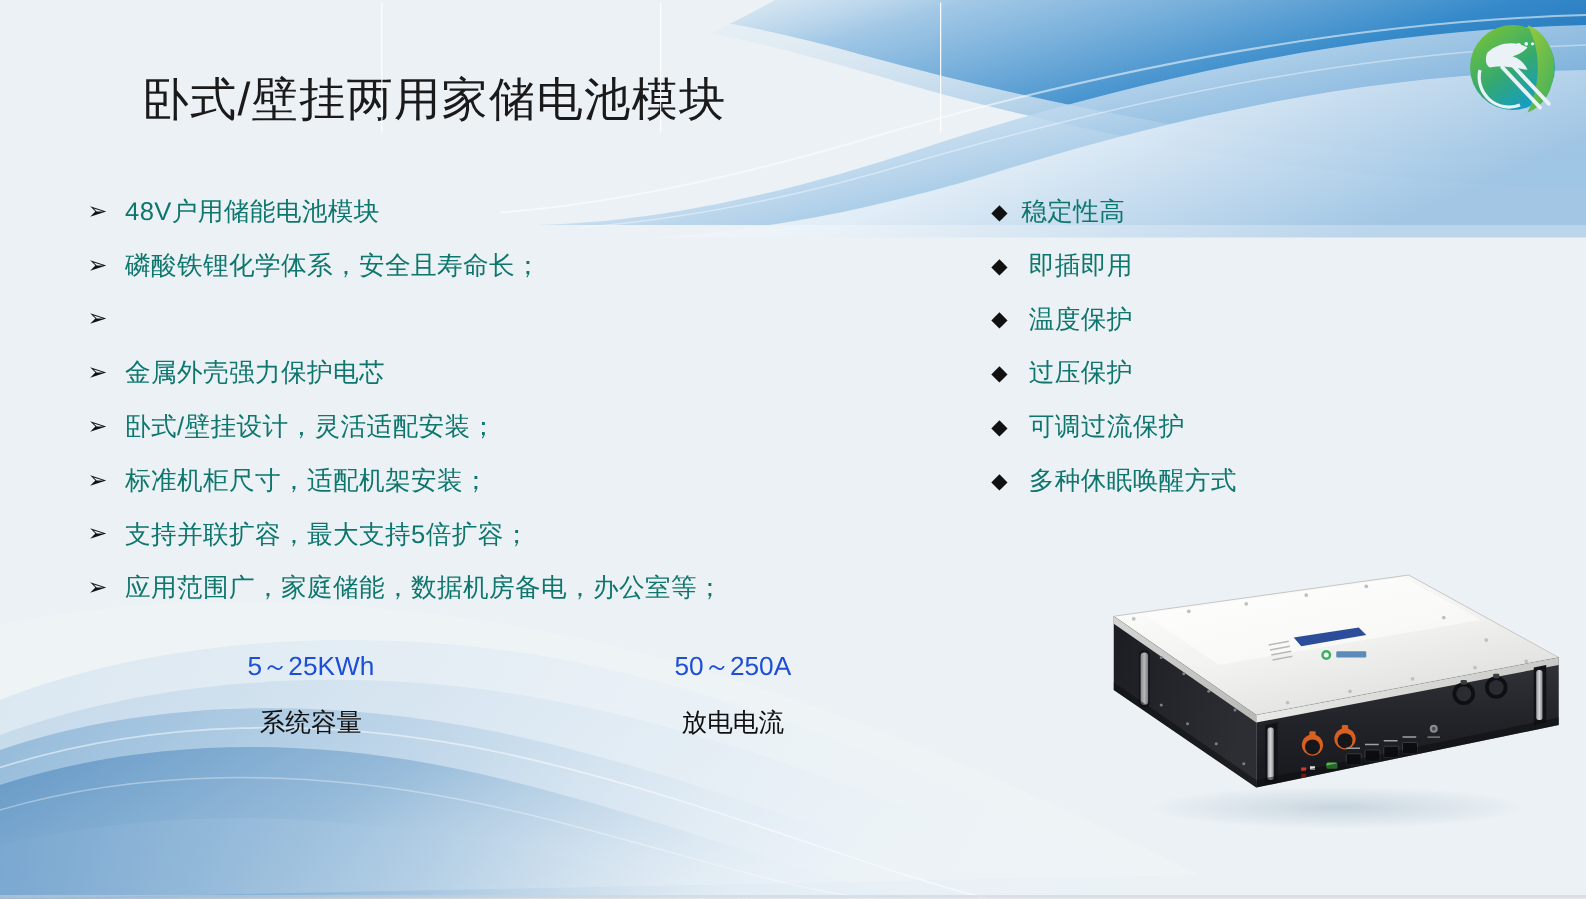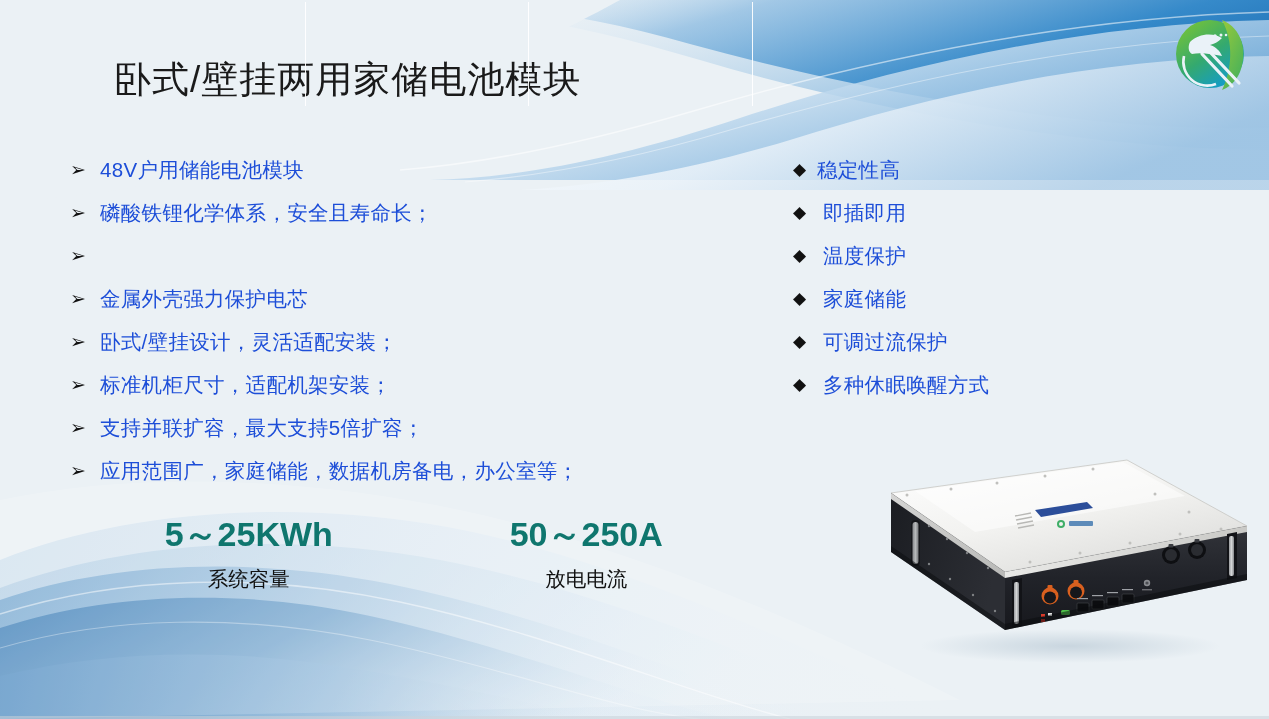--- a/index.html
+++ b/index.html
@@ -43,40 +43,40 @@
     flex:0 0 auto;
     font-size:19px;line-height:43px;
     color:#111;
     width:30px;
     text-align:left;
   }
   #col-right .bullet .mark{font-size:17px;}
 
   .bullet .txt{
     font-size:20.5px;line-height:43px;
-    color:#1d4ed8;white-space:nowrap;
+    color:#0f766e;white-space:nowrap;
     letter-spacing:0.3px;
   }
   #col-right .bullet .txt{font-size:20.5px;}
   #col-right .bullet:first-child .txt{margin-left:-6px;}
 
   
   #stats{
     position:absolute;left:80px;top:512px;
     width:675px;height:108px;
     display:flex;
   }
   .stat{
     position:relative;
     flex:1 1 0;
     display:flex;flex-direction:column;
     align-items:center;justify-content:flex-start;
   }
   .stat .value{
-    font-size:34px;font-weight:bold;color:#0f766e;
+    font-size:21px;font-weight:normal;color:#1d4ed8;
     line-height:44px;letter-spacing:0px;white-space:nowrap;
   }
   .stat .label{
     font-size:20.5px;color:#111;
     line-height:34px;margin-top:6px;white-space:nowrap;
   }
   .divider{
     position:absolute;top:2px;
     width:1.4px;height:104px;
     background:rgba(255,255,255,.92);
@@ -262,21 +262,21 @@
     <div class="bullet">
       <span class="mark">◆</span>
       <span class="txt">即插即用</span>
     </div>
     <div class="bullet">
       <span class="mark">◆</span>
       <span class="txt">温度保护</span>
     </div>
     <div class="bullet">
       <span class="mark">◆</span>
-      <span class="txt">家庭储能</span>
+      <span class="txt">过压保护</span>
     </div>
     <div class="bullet">
       <span class="mark">◆</span>
       <span class="txt">可调过流保护</span>
     </div>
     <div class="bullet">
       <span class="mark">◆</span>
       <span class="txt">多种休眠唤醒方式</span>
     </div>
   </div>

